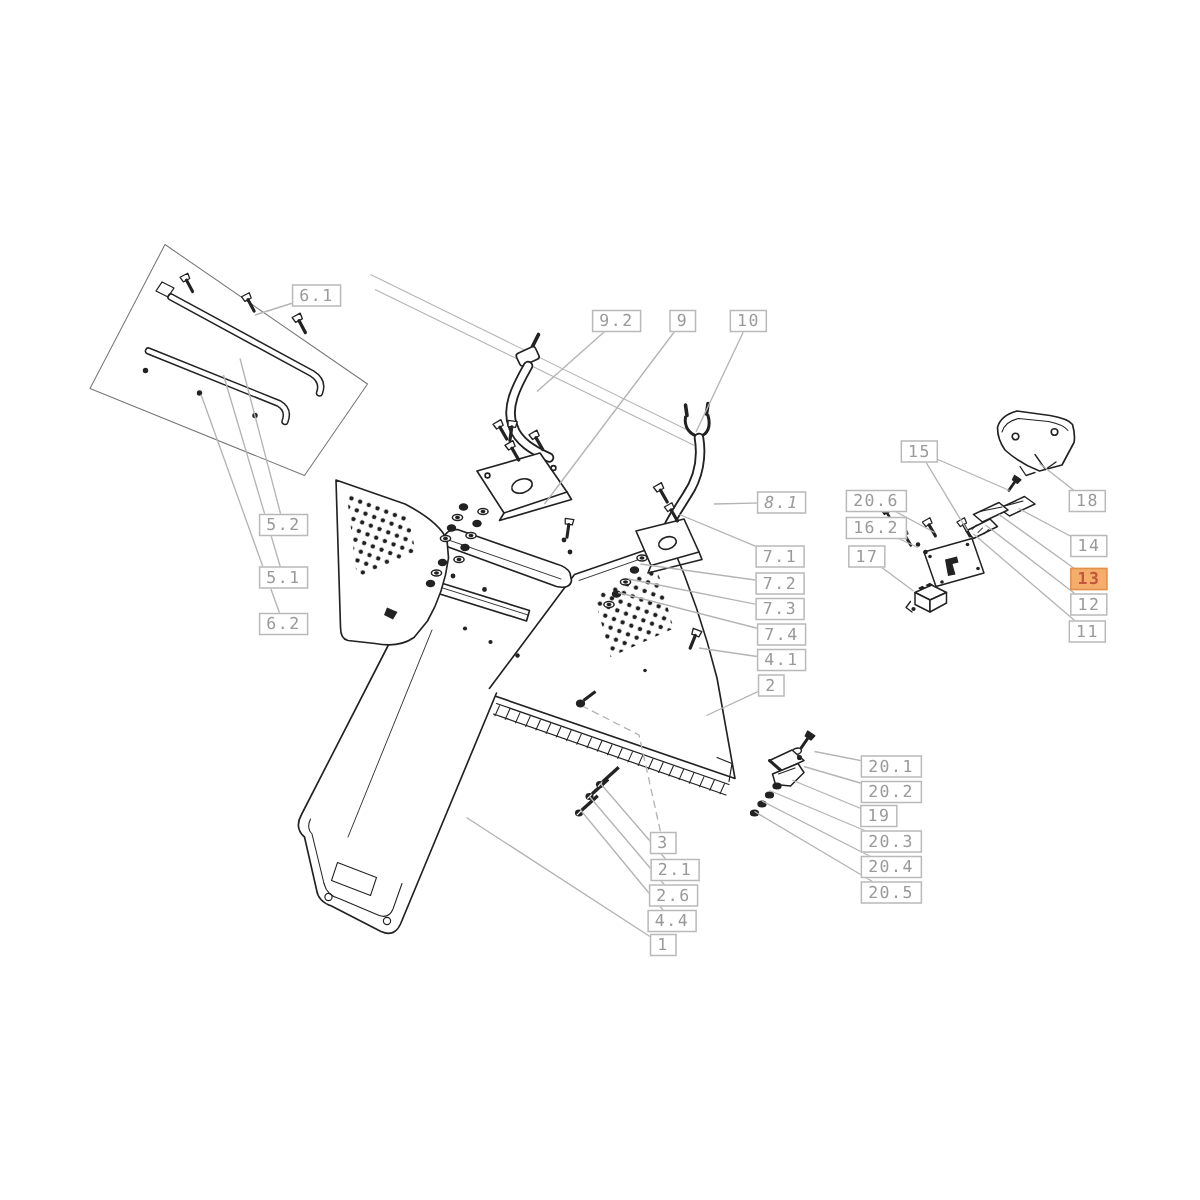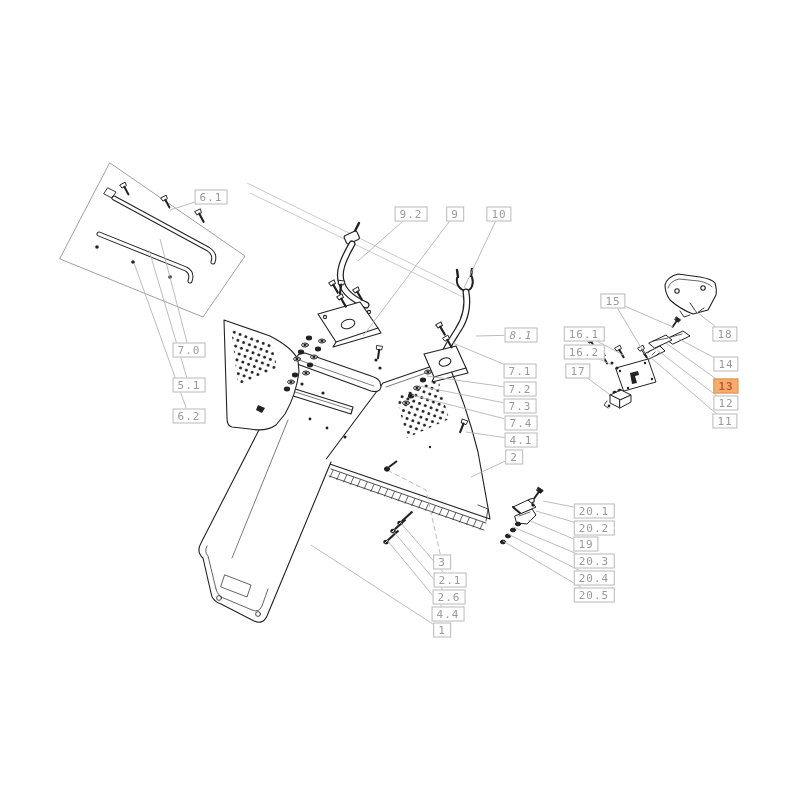--- a/index.html
+++ b/index.html
@@ -282,35 +282,35 @@
         <polyline points="442,562 426,490 389,471" fill="none" stroke="#b4b4b4" stroke-width="0.9" stroke-dasharray="5 3"></polyline>
         <polyline points="450,580 400,522" fill="none" stroke="#b4b4b4" stroke-width="0.9"></polyline>
         <polyline points="449,597 393,531" fill="none" stroke="#b4b4b4" stroke-width="0.9"></polyline>
         <polyline points="448,614 387,540" fill="none" stroke="#b4b4b4" stroke-width="0.9"></polyline>
         <polyline points="442,630 311,545" fill="none" stroke="#b4b4b4" stroke-width="0.9"></polyline>
       </g>
   </svg>
 
   <div class="labels" id="labels">
       <div class="part-label" style="left: 211px; top: 197px;">6.1</div>
-      <div class="part-label" style="left: 189px; top: 350px;">7.0</div>
+      <div class="part-label" style="left: 189px; top: 350px;">5.2</div>
       <div class="part-label" style="left: 189px; top: 385px;">5.1</div>
       <div class="part-label" style="left: 189px; top: 416px;">6.2</div>
       <div class="part-label" style="left: 411px; top: 214px;">9.2</div>
       <div class="part-label" style="left: 455px; top: 214px;">9</div>
       <div class="part-label" style="left: 499px; top: 214px;">10</div>
       <div class="part-label" style="left: 521px; top: 335px; font-style: italic;">8.1</div>
       <div class="part-label" style="left: 520px; top: 371px;">7.1</div>
       <div class="part-label" style="left: 520px; top: 389px;">7.2</div>
       <div class="part-label" style="left: 520px; top: 406px;">7.3</div>
       <div class="part-label" style="left: 521px; top: 423px;">7.4</div>
       <div class="part-label" style="left: 521px; top: 440px;">4.1</div>
       <div class="part-label" style="left: 514px; top: 457px;">2</div>
       <div class="part-label" style="left: 613px; top: 301px;">15</div>
-      <div class="part-label" style="left: 584px; top: 334px;">16.1</div>
+      <div class="part-label" style="left: 584px; top: 334px;">20.6</div>
       <div class="part-label" style="left: 584px; top: 352px;">16.2</div>
       <div class="part-label" style="left: 578px; top: 371px;">17</div>
       <div class="part-label" style="left: 725px; top: 334px;">18</div>
       <div class="part-label" style="left: 726px; top: 364px;">14</div>
       <div class="part-label highlight" style="left: 726px; top: 386px;">13</div>
       <div class="part-label" style="left: 726px; top: 403px;">12</div>
       <div class="part-label" style="left: 725px; top: 421px;">11</div>
       <div class="part-label" style="left: 594px; top: 511px;">20.1</div>
       <div class="part-label" style="left: 594px; top: 528px;">20.2</div>
       <div class="part-label" style="left: 586px; top: 544px;">19</div>

